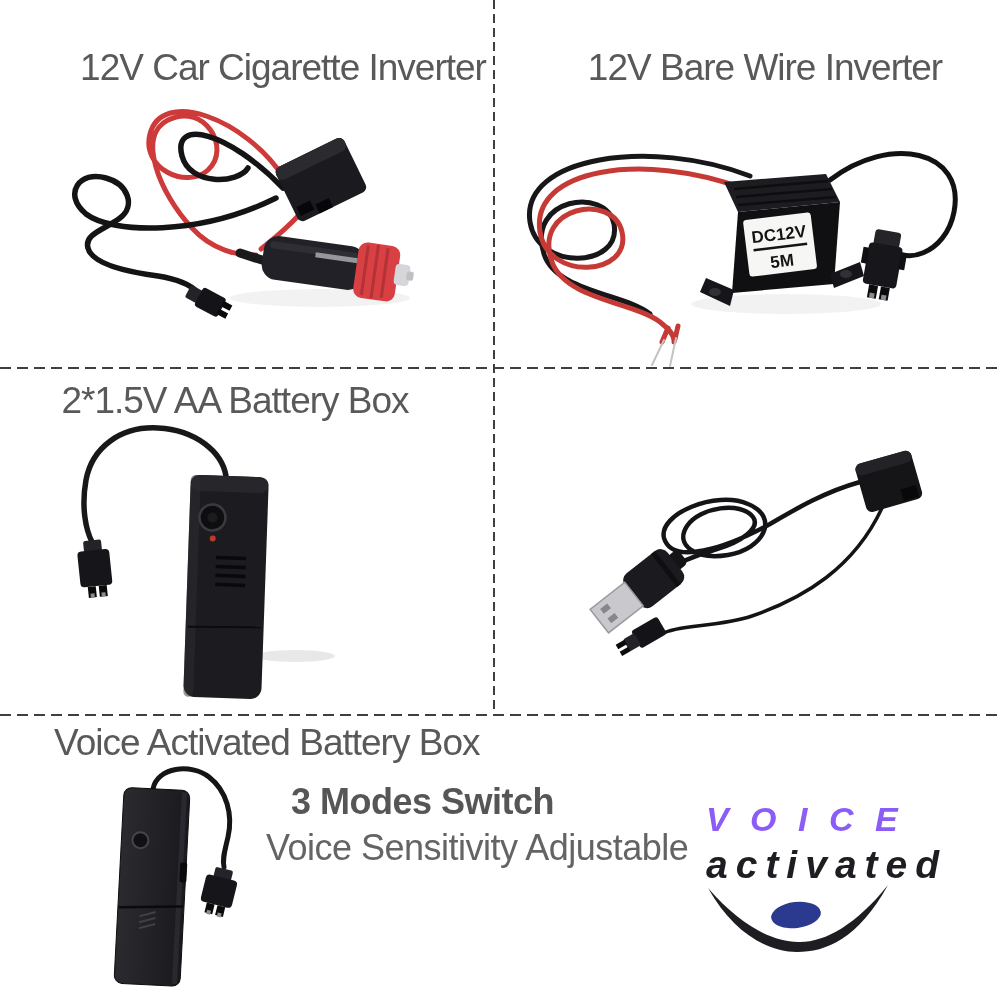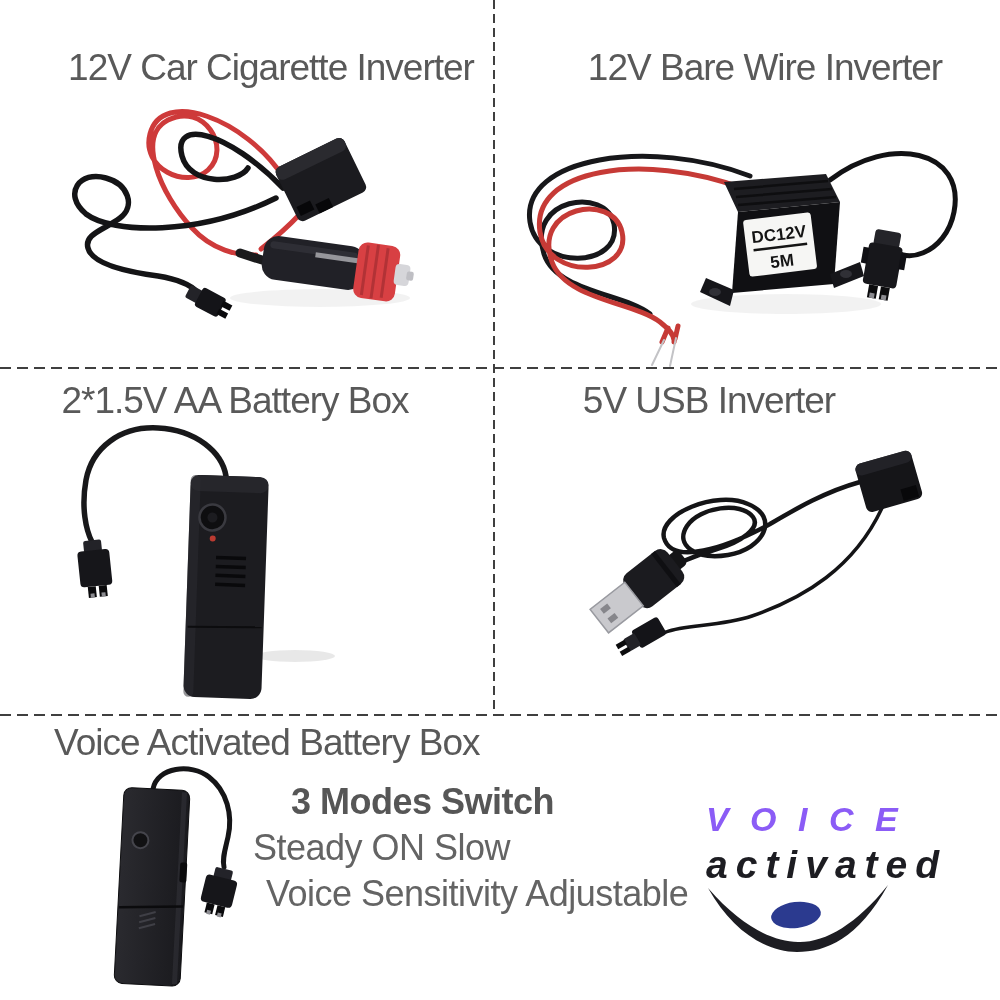--- a/index.html
+++ b/index.html
@@ -4,21 +4,21 @@
 <style>
   html,body{margin:0;padding:0;background:#ffffff;}
   #canvas{position:relative;width:1000px;height:1000px;background:#ffffff;overflow:hidden;
           font-family:"Liberation Sans", sans-serif;}
   .hdash{position:absolute;left:0;width:1000px;height:2px;
          background:repeating-linear-gradient(90deg,#3f3f3f 0 11px,transparent 11px 17px);}
   .vdash{position:absolute;width:2px;
          background:repeating-linear-gradient(180deg,#3f3f3f 0 9px,transparent 9px 14px);}
   .panel-title{position:absolute;font-size:37px;line-height:44px;color:#595959;
                letter-spacing:-1px;white-space:nowrap;}
-  .tl{left:4px;top:46px;width:494px;text-align:center;transform:translateX(20px);}
+  .tl{left:16px;top:46px;width:494px;text-align:center;transform:translateX(20px);}
   .tr{left:494px;top:46px;width:506px;text-align:center;transform:translateX(18px);}
   .ml{left:0;top:379px;width:494px;text-align:center;transform:translateX(-12px);}
   .mr{left:494px;top:379px;width:506px;text-align:center;transform:translateX(-38px);}
   .bt{left:54px;top:721px;text-align:right;}
   svg.illus{position:absolute;overflow:visible;}
   svg text{font-family:"Liberation Sans", sans-serif;}
   .features{position:absolute;left:251px;top:779px;color:#646464;}
   .f{font-size:36px;line-height:46px;letter-spacing:-0.5px;white-space:nowrap;margin-left:40px;}
   .f0{font-weight:bold;color:#565656;}
   .f1{margin-left:2px;}
@@ -35,21 +35,20 @@
 
 <div id="canvas">
 
   <div class="vdash" style="left:493px;top:0;height:714px;"></div>
   <div class="hdash" style="top:367px;"></div>
   <div class="hdash" style="top:714px;"></div>
 
   <div class="panel-title tl">12V Car Cigarette Inverter</div>
   <div class="panel-title tr">12V Bare Wire Inverter</div>
   <div class="panel-title ml">2*1.5V AA Battery Box</div>
-  <div class="panel-title mr">5V USB Inverter</div>
   <div class="panel-title bt">Voice Activated Battery Box</div>
 
   <svg class="illus" style="left:0;top:76px;" width="494" height="290" viewBox="0 0 494 290">
     <ellipse cx="320" cy="222" rx="90" ry="9" fill="#000000" opacity="0.05"></ellipse>
     <path d="M284,102 C245,42 162,12 150,58 C141,92 186,114 208,94 C232,72 204,26 168,44 C136,60 160,118 192,152 C212,174 238,180 256,179" fill="none" stroke="#ce3a3a" stroke-width="5" stroke-linecap="round"></path>
     <path d="M300,138 C283,156 270,166 261,173" fill="none" stroke="#ce3a3a" stroke-width="5" stroke-linecap="round"></path>
     <path d="M283,112 C228,55 172,42 182,80 C190,110 238,108 248,92" fill="none" stroke="#141416" stroke-width="5.5" stroke-linecap="round"></path>
     <path d="M276,122 C200,160 112,158 86,138 C62,118 80,94 106,102 C128,108 136,130 120,142 C104,154 84,158 88,172 C92,188 128,196 158,200 C176,203 190,208 197,216" fill="none" stroke="#141416" stroke-width="5.5" stroke-linecap="round"></path>
     <path d="M262,184 C252,181 246,179 240,177" fill="none" stroke="#1a1a1c" stroke-width="9" stroke-linecap="round"></path>
     <g transform="rotate(-26 320 104)">
@@ -180,21 +179,20 @@
       <rect x="0" y="9" width="32" height="28" rx="4" fill="#16161a"></rect>
       <rect x="7" y="37" width="8" height="10" fill="#0a0a0c"></rect>
       <rect x="18" y="37" width="8" height="10" fill="#0a0a0c"></rect>
       <rect x="9" y="44" width="4" height="4" fill="#8e8e93"></rect>
       <rect x="20" y="44" width="4" height="4" fill="#8e8e93"></rect>
     </g>
   </svg>
 
   <div class="features">
     <div class="f f0">3 Modes Switch</div>
-    <div class="f f1">Steady ON Slow</div>
     <div class="f f3">Voice Sensitivity Adjustable</div>
   </div>
 
   <div class="voice-word">V O I C E</div>
   <div class="voice-sub">activated</div>
   <svg class="swoosh" width="196" height="72" viewBox="0 0 196 72">
     <path d="M8,7 C42,46 72,60 98,61 C124,62 156,44 188,4 C158,58 126,71 97,71 C66,71 32,50 8,7 Z" fill="#1d1d22"></path>
     <ellipse cx="96" cy="34" rx="25" ry="13" transform="rotate(-7 96 34)" fill="#2b3a8f"></ellipse>
   </svg>
 

